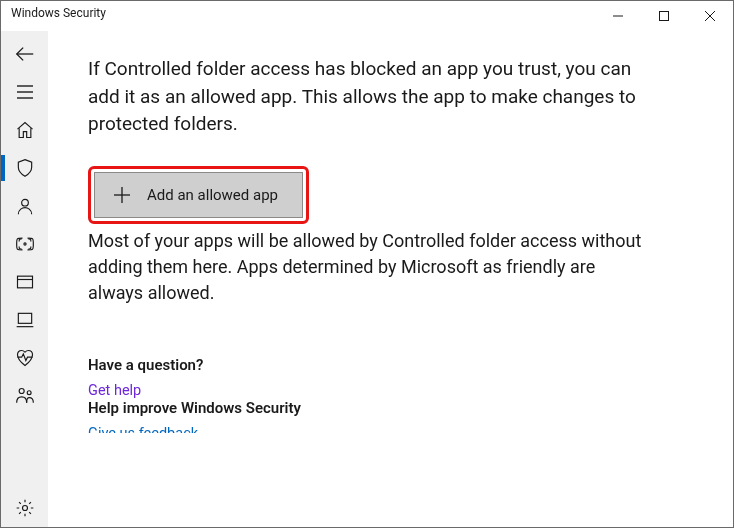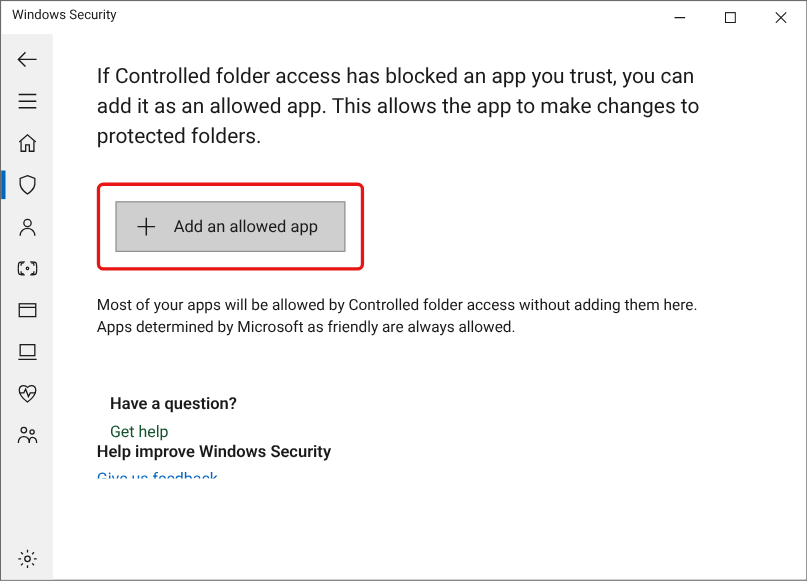--- a/index.html
+++ b/index.html
@@ -95,57 +95,56 @@
     margin: 0 0 12px 0;
     max-width: 560px;
   }
   .desc {
     font-size: 19px;
     line-height: 1.45;
     margin: 0 0 28px 0;
     max-width: 560px;
   }
   .desc2 {
-    font-size: 14px;
+    font-size: 18px;
     line-height: 1.45;
-    margin: 22px 0 0 0;
+    margin: 4px 0 0 0;
     max-width: 560px;
   }
 
   .highlight {
     border: 3px solid #e81515;
     display: inline-block;
-    padding: 14px;
+    padding: 3px;
     border-radius: 6px;
   }
   .add-btn {
     background: #cfcfcf;
     border: 1px solid #8a8a8a;
     display: inline-flex;
     align-items: center;
     height: 46px;
     padding: 0 24px 0 18px;
     box-sizing: border-box;
     font-size: 15px;
     color: #1a1a1a;
     gap: 16px;
   }
   .add-btn svg { display: block; }
 
   .section-q {
     margin-top: 50px;
-    margin-left: 12px;
   }
   .section-q h3 {
     font-size: 15px;
     font-weight: 600;
     margin: 0 0 8px 0;
   }
   .link {
-    color: #14532d;
+    color: #6d28d9;
     font-size: 14.5px;
   }
   .section-imp {
   }
   .section-imp h3 {
     font-size: 15px;
     font-weight: 600;
     margin: 0 0 8px 0;
   }
   .link-cut {

